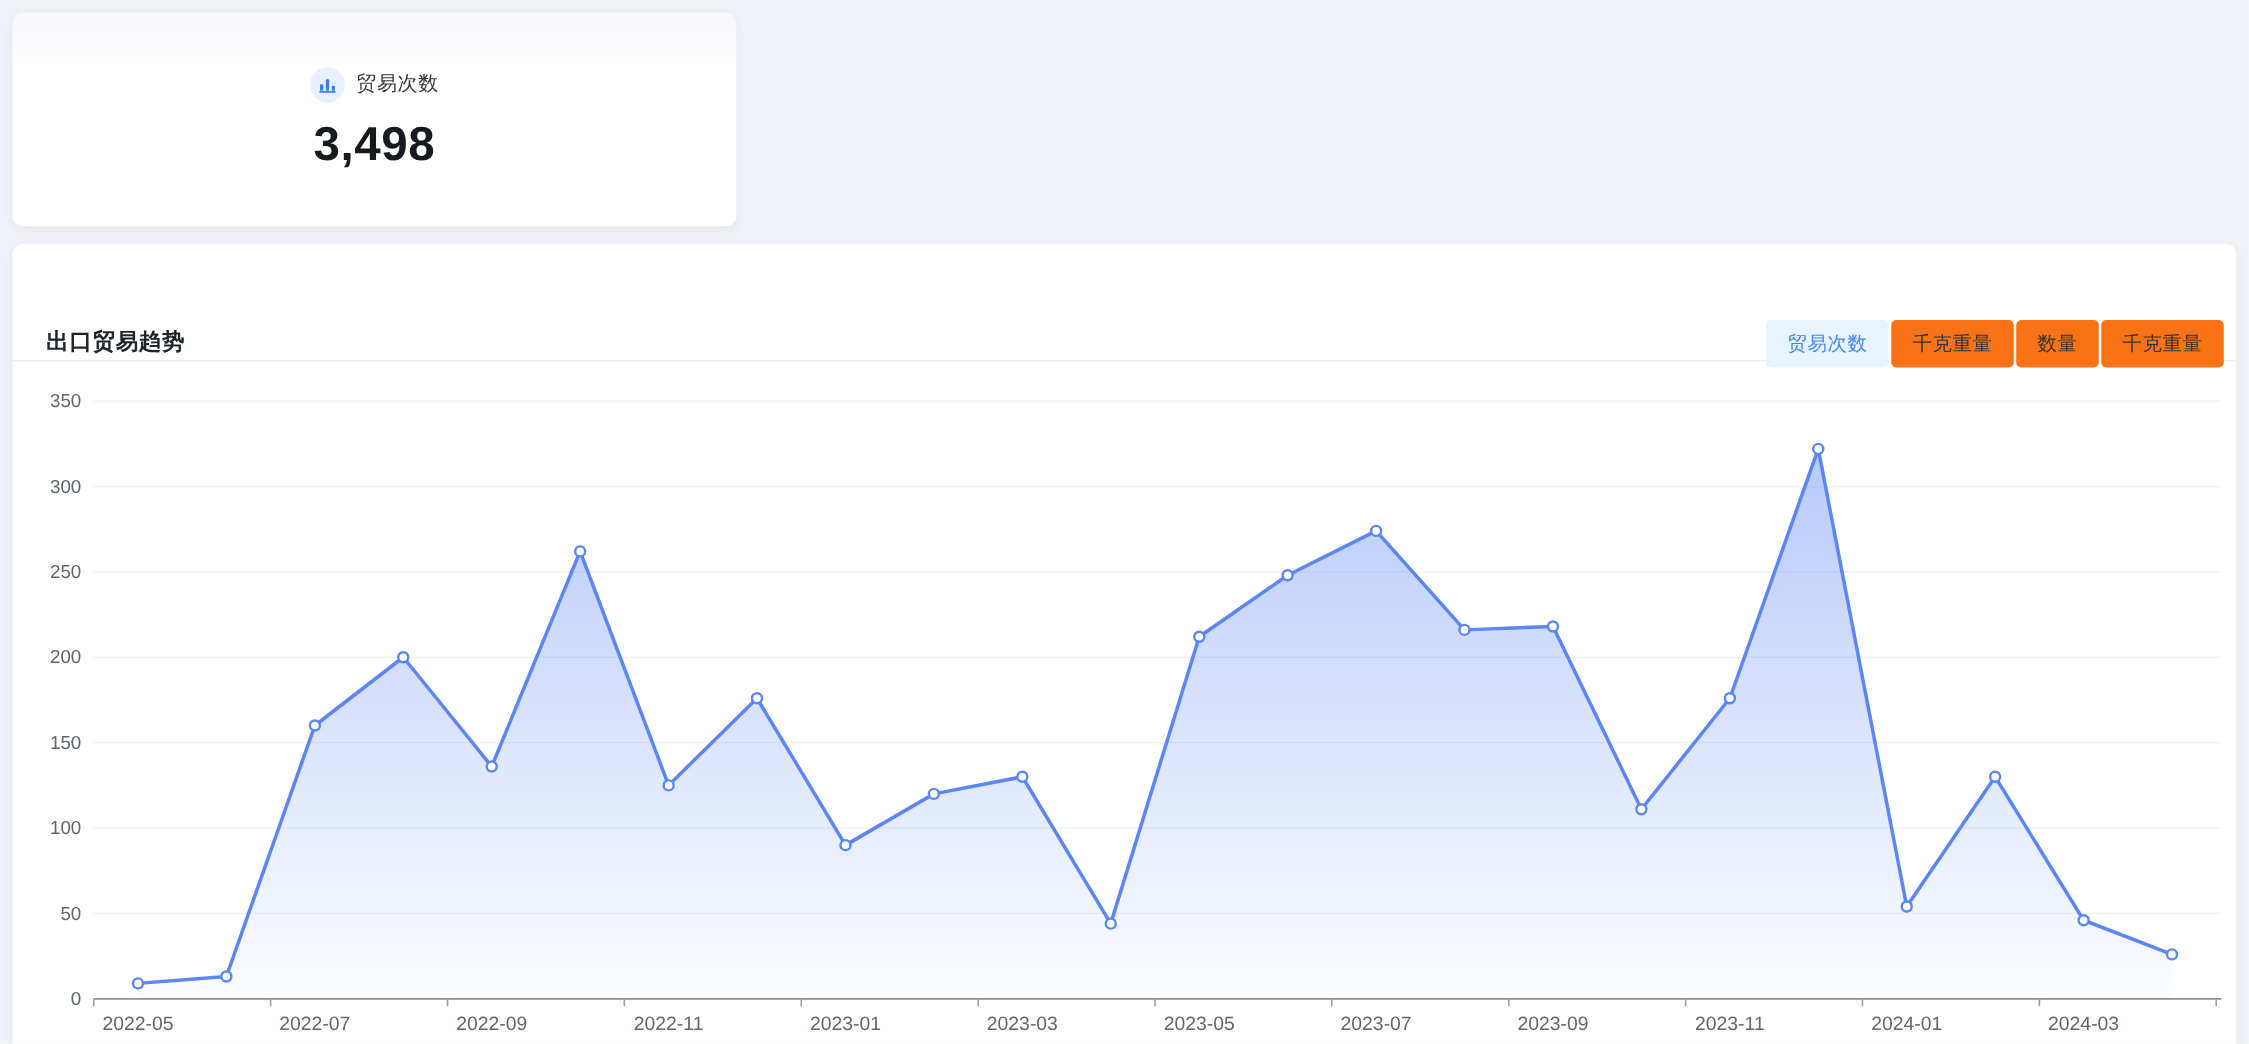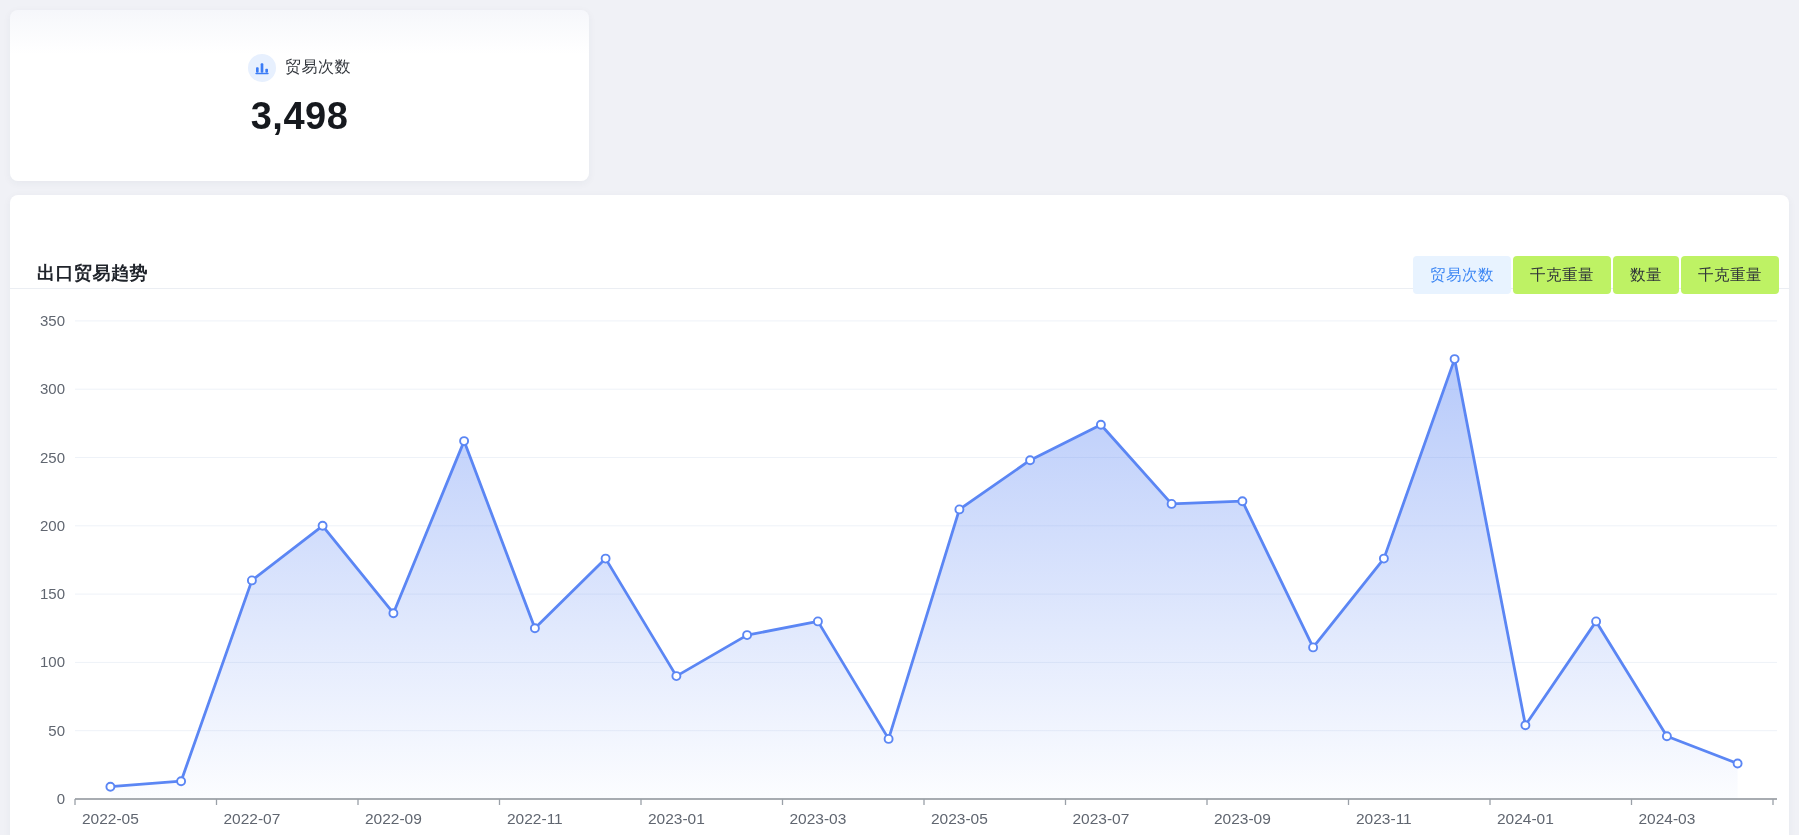--- a/index.html
+++ b/index.html
@@ -41,21 +41,21 @@
     display:flex; align-items:center;
     font-size:18px; font-weight:700; color:#20242b; letter-spacing:0.5px;
   }
   .tabs-wrap {
     position:absolute; right:10px; top:15px; height:38px;
     display:flex; align-items:stretch; gap:12px;
   }
   .tab-group { display:flex; gap:2px; }
   .pill {
     border:none; cursor:pointer;
-    background:#bef264; color:#2f3338;
+    background:#f97316; color:#2f3338;
     font-family:"Liberation Sans", sans-serif;
     font-size:15.5px; letter-spacing:0.5px;
     padding:0 17px; border-radius:4px;
     display:flex; align-items:center; gap:7px;
   }
   .pill.active { background:#e8f3ff; color:#3d87f4; }
   .pill .vicon { display:flex; align-items:center; }
   .chart-box { position:absolute; left:0; top:64px; width:1779px; height:596px; }
   svg text { font-family:"Liberation Sans", sans-serif; }
 </style>

